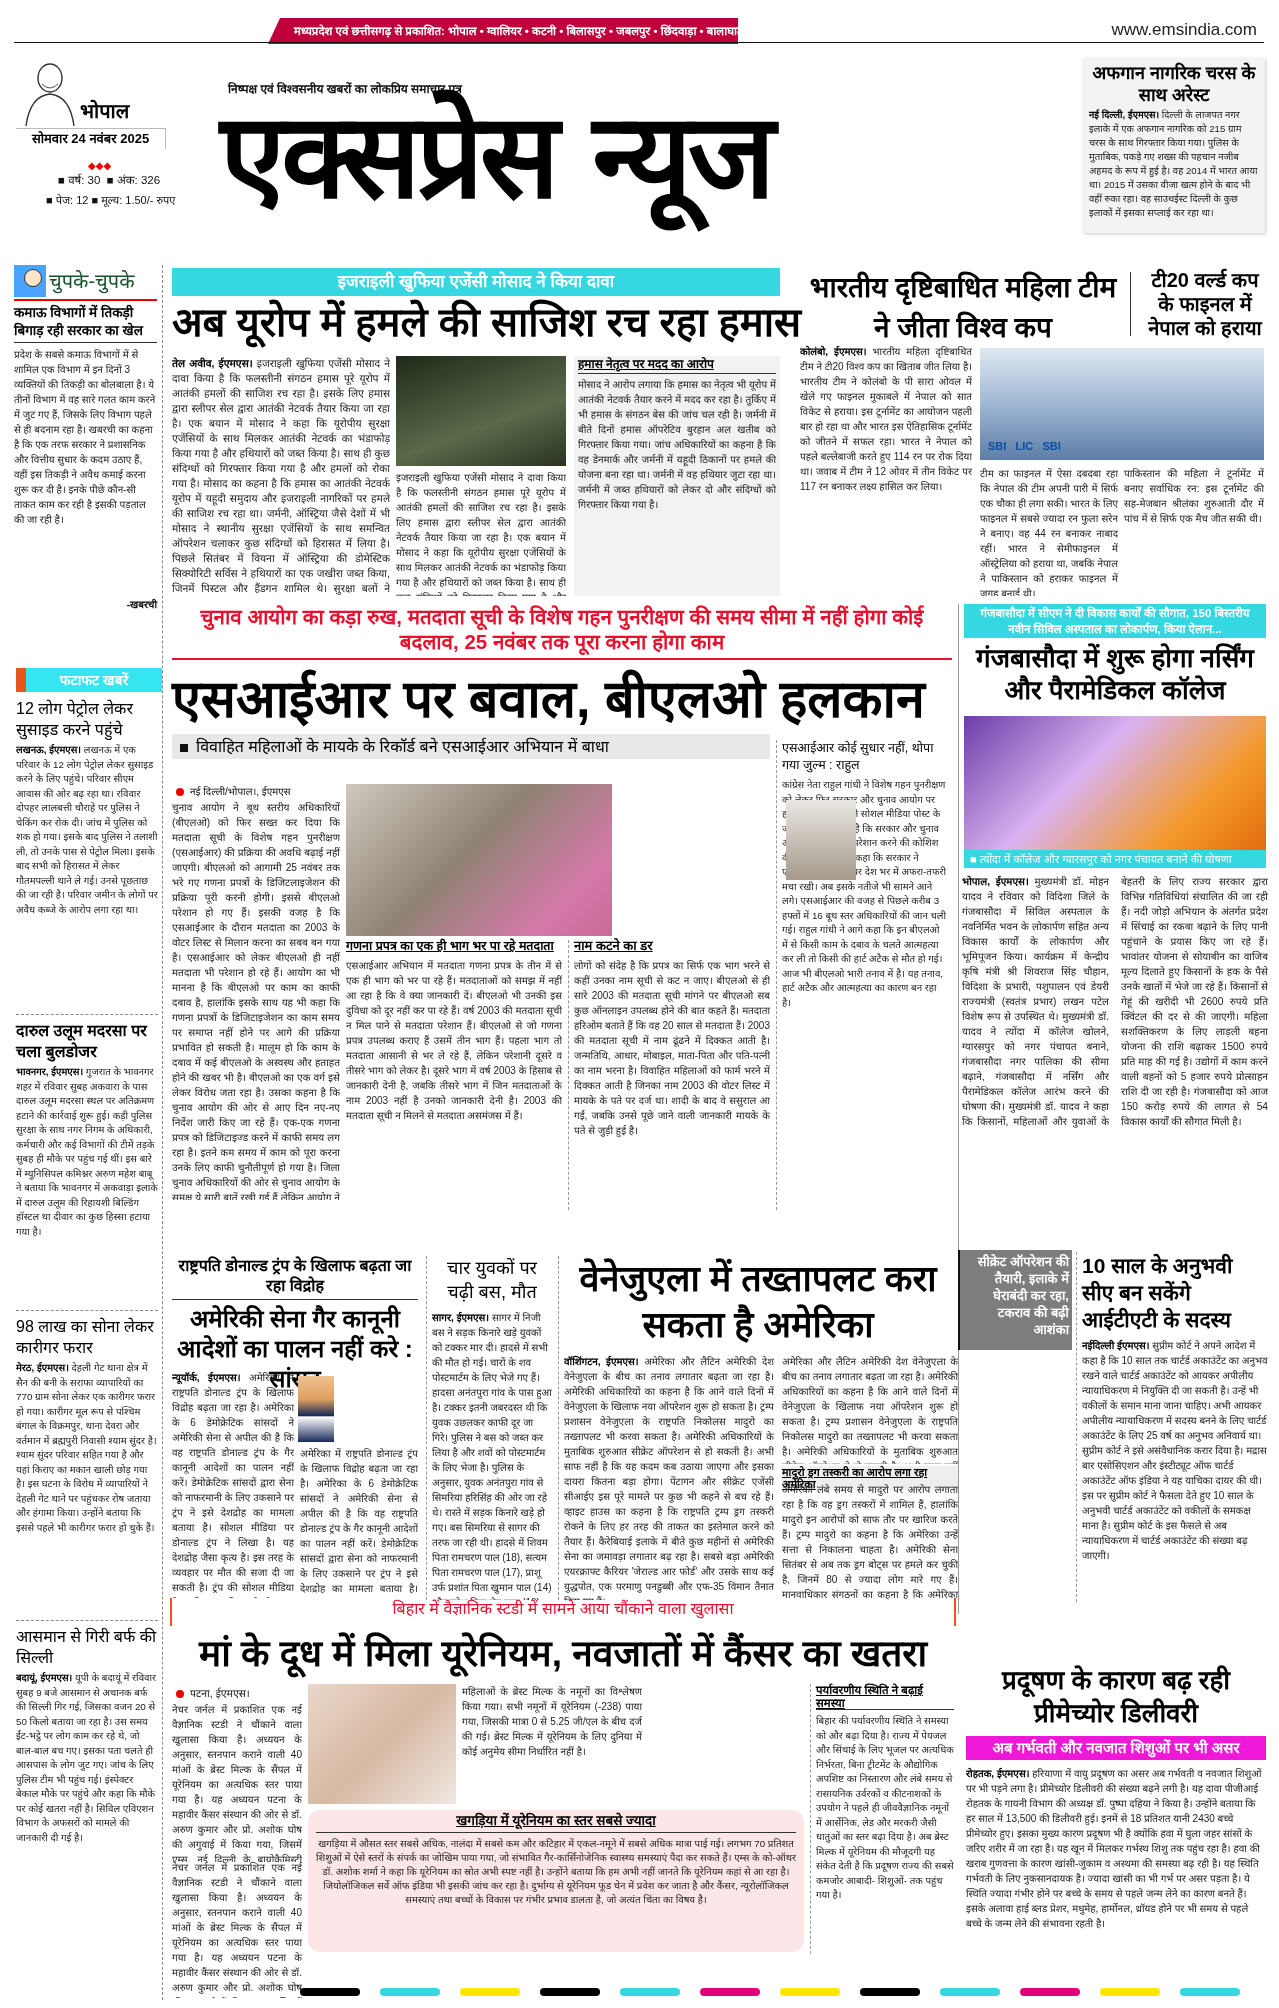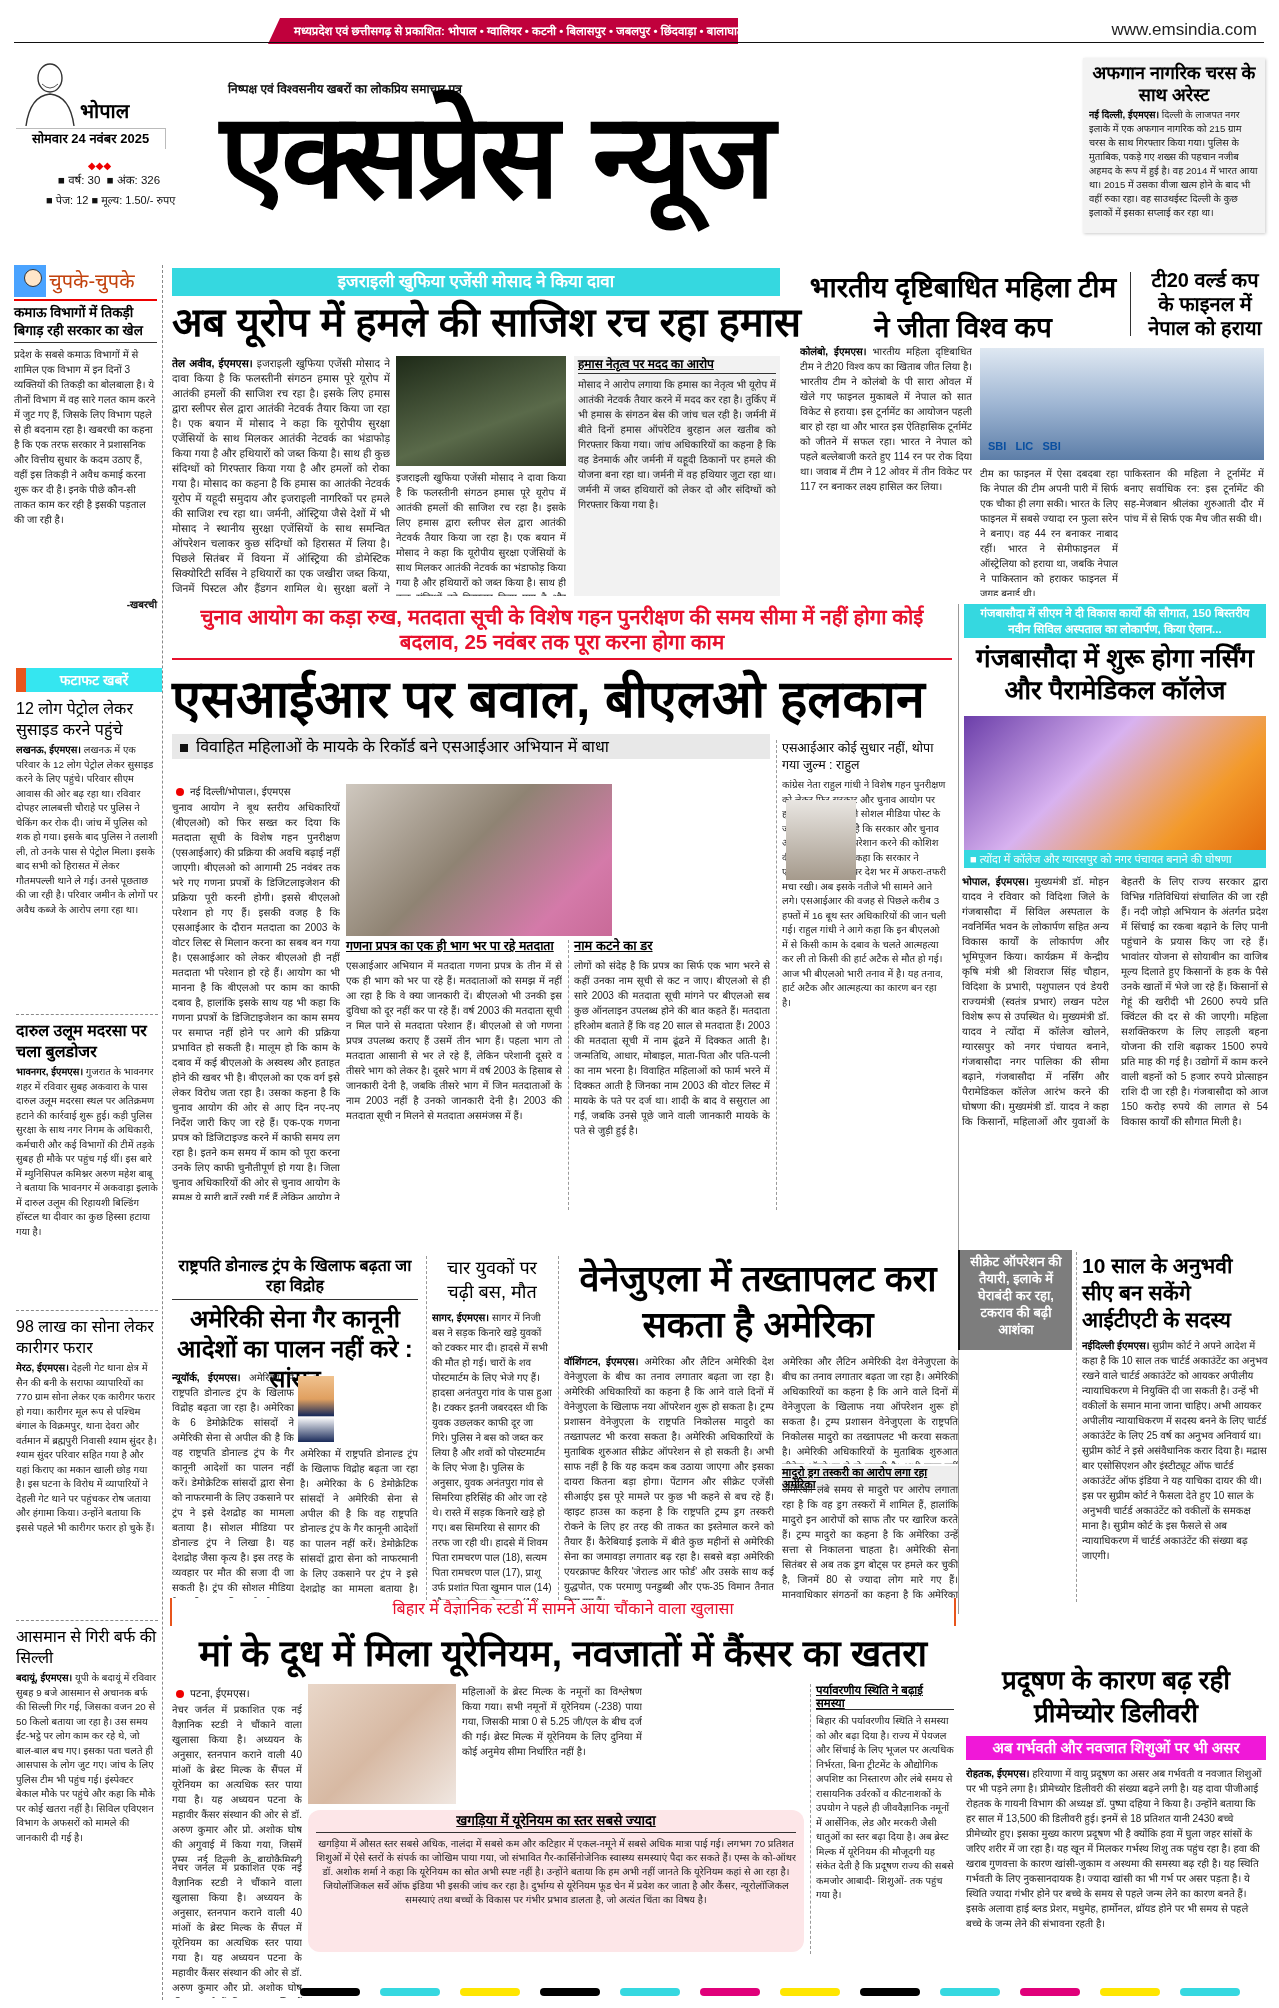--- a/index.html
+++ b/index.html
@@ -47,21 +47,21 @@
 <div class="abs" style="left:1083px;top:58px;width:182px;height:175px;background:#f3f3f3;padding:4px 6px;box-shadow:1px 1px 3px #ccc">
   <div class="hd" style="font-size:18px;text-align:center;line-height:22px">अफगान नागरिक चरस के साथ अरेस्ट</div>
   <div class="body-text" style="font-size:9.6px;line-height:14px;text-align:left;margin-top:2px;height:120px;overflow:hidden"><b>नई दिल्ली, ईएमएस।</b> <span>दिल्ली के लाजपत नगर इलाके में एक अफगान नागरिक को 215 ग्राम चरस के साथ गिरफ्तार किया गया। पुलिस के मुताबिक, पकड़े गए शख्स की पहचान नजीब अहमद के रूप में हुई है। वह 2014 में भारत आया था। 2015 में उसका वीजा खत्म होने के बाद भी वहीं रुका रहा। वह साउथईस्ट दिल्ली के कुछ इलाकों में इसका सप्लाई कर रहा था।</span></div>
 </div>
 
 <div class="abs" style="left:14px;top:265px;width:143px;height:330px">
   <div style="display:flex;align-items:center;border-bottom:2px solid #e00;padding-bottom:2px">
     <div style="width:32px;height:32px;background:#4aa3ff;position:relative">
         <div style="position:absolute;left:10px;top:4px;width:18px;height:18px;border-radius:50%;background:#ffe6c9;border:1px solid #333"></div>
       </div>
-    <div class="hd" style="color:#c2410c;font-size:20px;margin-left:3px;font-weight:normal">चुपके-चुपके</div>
+    <div class="hd" style="color:#14532d;font-size:20px;margin-left:3px;font-weight:normal">चुपके-चुपके</div>
   </div>
   <div class="hd" style="font-size:13.5px;line-height:18px;margin-top:3px;border-bottom:1px solid #333;padding-bottom:2px;">कमाऊ विभागों में तिकड़ी बिगाड़ रही सरकार का खेल</div>
   <div class="body-text" style="font-size:10px;line-height:15px;text-align:left;margin-top:4px;height:250px;overflow:hidden">प्रदेश के सबसे कमाऊ विभागों में से शामिल एक विभाग में इन दिनों 3 व्यक्तियों की तिकड़ी का बोलबाला है। ये तीनों विभाग में वह सारे गलत काम करने में जुट गए हैं, जिसके लिए विभाग पहले से ही बदनाम रहा है। खबरची का कहना है कि एक तरफ सरकार ने प्रशासनिक और वित्तीय सुधार के कदम उठाए हैं, वहीं इस तिकड़ी ने अवैध कमाई करना शुरू कर दी है। इनके पीछे कौन-सी ताकत काम कर रही है इसकी पड़ताल की जा रही है।</div>
   <div style="text-align:right;font-size:10px;font-weight:bold">-खबरची</div>
 </div>
 <div class="vrule" style="left:162px;top:265px;height:1735px;border-left:1px dashed #888"></div>
 
 <div class="abs tag-cyan" style="left:172px;top:268px;width:608px;height:28px;font-size:17px;line-height:28px">इजराइली खुफिया एजेंसी मोसाद ने किया दावा</div>
 <div class="abs hd" style="left:172px;top:298px;width:620px;font-size:40px;line-height:48px;white-space:nowrap">अब यूरोप में हमले की साजिश रच रहा हमास</div>
 <div class="abs body-text" style="left:172px;top:356px;width:218px;height:240px;overflow:hidden"><b>तेल अवीव, ईएमएस।</b> <span>इजराइली खुफिया एजेंसी मोसाद ने दावा किया है कि फलस्तीनी संगठन हमास पूरे यूरोप में आतंकी हमलों की साजिश रच रहा है। इसके लिए हमास द्वारा स्लीपर सेल द्वारा आतंकी नेटवर्क तैयार किया जा रहा है। एक बयान में मोसाद ने कहा कि यूरोपीय सुरक्षा एजेंसियों के साथ मिलकर आतंकी नेटवर्क का भंडाफोड़ किया गया है और हथियारों को जब्त किया है। साथ ही कुछ संदिग्धों को गिरफ्तार किया गया है और हमलों को रोका गया है। मोसाद का कहना है कि हमास का आतंकी नेटवर्क यूरोप में यहूदी समुदाय और इजराइली नागरिकों पर हमले की साजिश रच रहा था। जर्मनी, ऑस्ट्रिया जैसे देशों में भी मोसाद ने स्थानीय सुरक्षा एजेंसियों के साथ समन्वित ऑपरेशन चलाकर कुछ संदिग्धों को हिरासत में लिया है। पिछले सितंबर में वियना में ऑस्ट्रिया की डोमेस्टिक सिक्योरिटी सर्विस ने हथियारों का एक जखीरा जब्त किया, जिनमें पिस्टल और हैंडगन शामिल थे। सुरक्षा बलों ने मोहम्मद नईम नामक संदिग्ध के बारे में पता लगाया, जांच में पता चला कि मोहम्मद नईम हमास के शीर्ष ब्यूरो अधिकारी बासेम नईम का बेटा है, जो गाजा में हमास के शीर्ष नेता खलील अल-हय्या का करीबी बताया जा रहा है।</span></div>
@@ -141,21 +141,21 @@
 <div class="abs body-text" style="left:172px;top:1370px;width:122px;height:228px;overflow:hidden;font-size:10px"><b>न्यूयॉर्क, ईएमएस।</b> <span>अमेरिका में राष्ट्रपति डोनाल्ड ट्रंप के खिलाफ विद्रोह बढ़ता जा रहा है। अमेरिका के 6 डेमोक्रेटिक सांसदों ने अमेरिकी सेना से अपील की है कि वह राष्ट्रपति डोनाल्ड ट्रंप के गैर कानूनी आदेशों का पालन नहीं करें। डेमोक्रेटिक सांसदों द्वारा सेना को नाफरमानी के लिए उकसाने पर ट्रंप ने इसे देशद्रोह का मामला बताया है। सोशल मीडिया पर डोनाल्ड ट्रंप ने लिखा है। यह देशद्रोह जैसा कृत्य है। इस तरह के व्यवहार पर मौत की सजा दी जा सकती है। ट्रंप की सोशल मीडिया के जरिए धमकी आने के बाद डेमोक्रेटिक नेता भी खुल कर सामने आ गए हैं। उन्होंने कहा है, वह अमेरिका के संविधान की रक्षा के लिए अपने पवित्र कर्तव्य से पीछे नहीं हटेंगे। ट्रंप सरकार द्वारा जो गैर कानूनी काम किया जा रहा है। उनका समर्थन वह नहीं करेंगे। सेना को भी ट्रंप के गैरकानूनी आदेशों का पालन नहीं करना चाहिए। संविधान की रक्षा करना उनका प्रथम कर्तव्य है। अमेरिका में डोनाल्ड ट्रंप के खिलाफ जिस तरह की तल्खी देखने को मिल रही है। उससे डोनाल्ड ट्रंप की मुसीबतें आने वाले समय में निश्चित रूप से बढ़ेंगी।</span></div>
 <div class="photo" style="left:298px;top:1376px;width:36px;height:66px;background:linear-gradient(180deg,#f0c28f,#e0a060 35%,#1a2b5a 60%,#fff 62%,#1a2b5a)"></div>
 <div class="abs body-text" style="left:300px;top:1446px;width:118px;height:152px;overflow:hidden;font-size:10px">अमेरिका में राष्ट्रपति डोनाल्ड ट्रंप के खिलाफ विद्रोह बढ़ता जा रहा है। अमेरिका के 6 डेमोक्रेटिक सांसदों ने अमेरिकी सेना से अपील की है कि वह राष्ट्रपति डोनाल्ड ट्रंप के गैर कानूनी आदेशों का पालन नहीं करें। डेमोक्रेटिक सांसदों द्वारा सेना को नाफरमानी के लिए उकसाने पर ट्रंप ने इसे देशद्रोह का मामला बताया है। सोशल मीडिया पर डोनाल्ड ट्रंप ने लिखा है। यह देशद्रोह जैसा कृत्य है। इस तरह के व्यवहार पर मौत की सजा दी जा सकती है। ट्रंप की सोशल मीडिया के जरिए धमकी आने के बाद डेमोक्रेटिक नेता भी खुल कर सामने आ गए हैं। उन्होंने कहा है, वह अमेरिका के संविधान की रक्षा के लिए अपने पवित्र कर्तव्य से पीछे नहीं हटेंगे। ट्रंप सरकार द्वारा जो गैर कानूनी काम किया जा रहा है। उनका समर्थन वह नहीं करेंगे। सेना को भी ट्रंप के गैरकानूनी आदेशों का पालन नहीं करना चाहिए। संविधान की रक्षा करना उनका प्रथम कर्तव्य है। अमेरिका में डोनाल्ड ट्रंप के खिलाफ जिस तरह की तल्खी देखने को मिल रही है। उससे डोनाल्ड ट्रंप की मुसीबतें आने वाले समय में निश्चित रूप से बढ़ेंगी।</div>
 <div class="vrule" style="left:426px;top:1256px;height:344px"></div>
 
 <div class="abs hd" style="left:432px;top:1256px;width:120px;font-size:18px;line-height:24px;text-align:center;font-weight:normal">चार युवकों पर चढ़ी बस, मौत</div>
 <div class="abs body-text" style="left:432px;top:1310px;width:120px;height:290px;overflow:hidden;font-size:10px;text-align:left"><b>सागर, ईएमएस।</b> <span>सागर में निजी बस ने सड़क किनारे खड़े युवकों को टक्कर मार दी। हादसे में सभी की मौत हो गई। चारों के शव पोस्टमार्टम के लिए भेजे गए हैं। हादसा अनंतपुरा गांव के पास हुआ है। टक्कर इतनी जबरदस्त थी कि युवक उछलकर काफी दूर जा गिरे। पुलिस ने बस को जब्त कर लिया है और शवों को पोस्टमार्टम के लिए भेजा है। पुलिस के अनुसार, युवक अनंतपुरा गांव से सिमरिया हरिसिंह की ओर जा रहे थे। रास्ते में सड़क किनारे खड़े हो गए। बस सिमरिया से सागर की तरफ जा रही थी। हादसे में शिवम पिता रामचरण पाल (18), सत्यम पिता रामचरण पाल (17), प्राशू उर्फ प्रशांत पिता खुमान पाल (14) और उमेश पिता चेतू पाल (16) की मौत हो गई।</span></div>
 <div class="vrule" style="left:558px;top:1256px;height:344px"></div>
 
 <div class="abs hd" style="left:564px;top:1256px;width:388px;font-size:36px;line-height:46px;text-align:center">वेनेजुएला में तख्तापलट करा सकता है अमेरिका</div>
-<div class="abs" style="left:958px;top:1250px;width:114px;height:100px;background:#7d7d7d;color:#fff;font-size:13px;font-weight:bold;line-height:17px;text-align:center;padding:3px;border-left:2px solid #111">सीक्रेट ऑपरेशन की तैयारी, इलाके में घेराबंदी कर रहा, टकराव की बढ़ी आशंका</div>
+<div class="abs" style="left:958px;top:1250px;width:114px;height:100px;background:#7d7d7d;color:#fff;font-size:13px;font-weight:bold;line-height:17px;text-align:right;padding:3px;border-left:2px solid #111">सीक्रेट ऑपरेशन की तैयारी, इलाके में घेराबंदी कर रहा, टकराव की बढ़ी आशंका</div>
 <div class="abs body-text" style="left:564px;top:1354px;width:210px;height:246px;overflow:hidden;font-size:10px"><b>वॉशिंगटन, ईएमएस।</b> <span>अमेरिका और लैटिन अमेरिकी देश वेनेजुएला के बीच का तनाव लगातार बढ़ता जा रहा है। अमेरिकी अधिकारियों का कहना है कि आने वाले दिनों में वेनेजुएला के खिलाफ नया ऑपरेशन शुरू हो सकता है। ट्रम्प प्रशासन वेनेजुएला के राष्ट्रपति निकोलस मादुरो का तख्तापलट भी करवा सकता है। अमेरिकी अधिकारियों के मुताबिक शुरुआत सीक्रेट ऑपरेशन से हो सकती है। अभी साफ नहीं है कि यह कदम कब उठाया जाएगा और इसका दायरा कितना बड़ा होगा। पेंटागन और सीक्रेट एजेंसी सीआईए इस पूरे मामले पर कुछ भी कहने से बच रहे हैं। व्हाइट हाउस का कहना है कि राष्ट्रपति ट्रम्प ड्रग तस्करी रोकने के लिए हर तरह की ताकत का इस्तेमाल करने को तैयार हैं। कैरेबियाई इलाके में बीते कुछ महीनों से अमेरिकी सेना का जमावड़ा लगातार बढ़ रहा है। सबसे बड़ा अमेरिकी एयरक्राफ्ट कैरियर 'जेराल्ड आर फोर्ड' और उसके साथ कई युद्धपोत, एक परमाणु पनडुब्बी और एफ-35 विमान तैनात किए गए हैं।</span></div>
 <div class="abs body-text" style="left:782px;top:1354px;width:176px;height:110px;overflow:hidden;font-size:10px">अमेरिका और लैटिन अमेरिकी देश वेनेजुएला के बीच का तनाव लगातार बढ़ता जा रहा है। अमेरिकी अधिकारियों का कहना है कि आने वाले दिनों में वेनेजुएला के खिलाफ नया ऑपरेशन शुरू हो सकता है। ट्रम्प प्रशासन वेनेजुएला के राष्ट्रपति निकोलस मादुरो का तख्तापलट भी करवा सकता है। अमेरिकी अधिकारियों के मुताबिक शुरुआत सीक्रेट ऑपरेशन से हो सकती है। अभी साफ नहीं है कि यह कदम कब उठाया जाएगा और इसका दायरा कितना बड़ा होगा। पेंटागन और सीक्रेट एजेंसी सीआईए इस पूरे मामले पर कुछ भी कहने से बच रहे हैं। व्हाइट हाउस का कहना है कि राष्ट्रपति ट्रम्प ड्रग तस्करी रोकने के लिए हर तरह की ताकत का इस्तेमाल करने को तैयार हैं। कैरेबियाई इलाके में बीते कुछ महीनों से अमेरिकी सेना का जमावड़ा लगातार बढ़ रहा है। सबसे बड़ा अमेरिकी एयरक्राफ्ट कैरियर 'जेराल्ड आर फोर्ड' और उसके साथ कई युद्धपोत, एक परमाणु पनडुब्बी और एफ-35 विमान तैनात किए गए हैं।</div>
 <div class="abs hd" style="left:782px;top:1466px;width:176px;font-size:11px;text-decoration:underline;background:#eee">मादुरो ड्रग तस्करी का आरोप लगा रहा अमेरिका</div>
 <div class="abs body-text" style="left:782px;top:1482px;width:176px;height:118px;overflow:hidden;font-size:10px">अमेरिका लंबे समय से मादुरो पर आरोप लगाता रहा है कि वह ड्रग तस्करों में शामिल हैं, हालांकि मादुरो इन आरोपों को साफ तौर पर खारिज करते हैं। ट्रम्प मादुरो का कहना है कि अमेरिका उन्हें सत्ता से निकालना चाहता है। अमेरिकी सेना सितंबर से अब तक ड्रग बोट्स पर हमले कर चुकी है, जिनमें 80 से ज्यादा लोग मारे गए हैं। मानवाधिकार संगठनों का कहना है कि अमेरिका बिना सबूत के लोगों को मार रहा है और यह अंतरराष्ट्रीय कानून का उल्लंघन है।</div>
 
 <div class="abs hd" style="left:1082px;top:1252px;width:186px;font-size:21px;line-height:27px">10 साल के अनुभवी सीए बन सकेंगे आईटीएटी के सदस्य</div>
 <div class="abs body-text" style="left:1082px;top:1338px;width:186px;height:262px;overflow:hidden;font-size:10px;text-align:left"><b>नईदिल्ली ईएमएस।</b> <span>सुप्रीम कोर्ट ने अपने आदेश में कहा है कि 10 साल तक चार्टर्ड अकाउंटेंट का अनुभव रखने वाले चार्टर्ड अकाउंटेंट को आयकर अपीलीय न्यायाधिकरण मे नियुक्ति दी जा सकती है। उन्हें भी वकीलों के समान माना जाना चाहिए। अभी आयकर अपीलीय न्यायाधिकरण में सदस्य बनने के लिए चार्टर्ड अकाउंटेंट के लिए 25 वर्ष का अनुभव अनिवार्य था। सुप्रीम कोर्ट ने इसे असंवैधानिक करार दिया है। मद्रास बार एसोसिएशन और इंस्टीट्यूट ऑफ चार्टर्ड अकाउंटेंट ऑफ इंडिया ने यह याचिका दायर की थी। इस पर सुप्रीम कोर्ट ने फैसला देते हुए 10 साल के अनुभवी चार्टर्ड अकाउंटेंट को वकीलों के समकक्ष माना है। सुप्रीम कोर्ट के इस फैसले से अब न्यायाधिकरण में चार्टर्ड अकाउंटेंट की संख्या बढ़ जाएगी।</span></div>
 <div class="vrule" style="left:1076px;top:1252px;height:350px"></div>
 
 <div class="abs" style="left:170px;top:1598px;width:786px;height:28px;border-left:2px solid #e8551c;border-right:2px solid #e8551c"></div>

